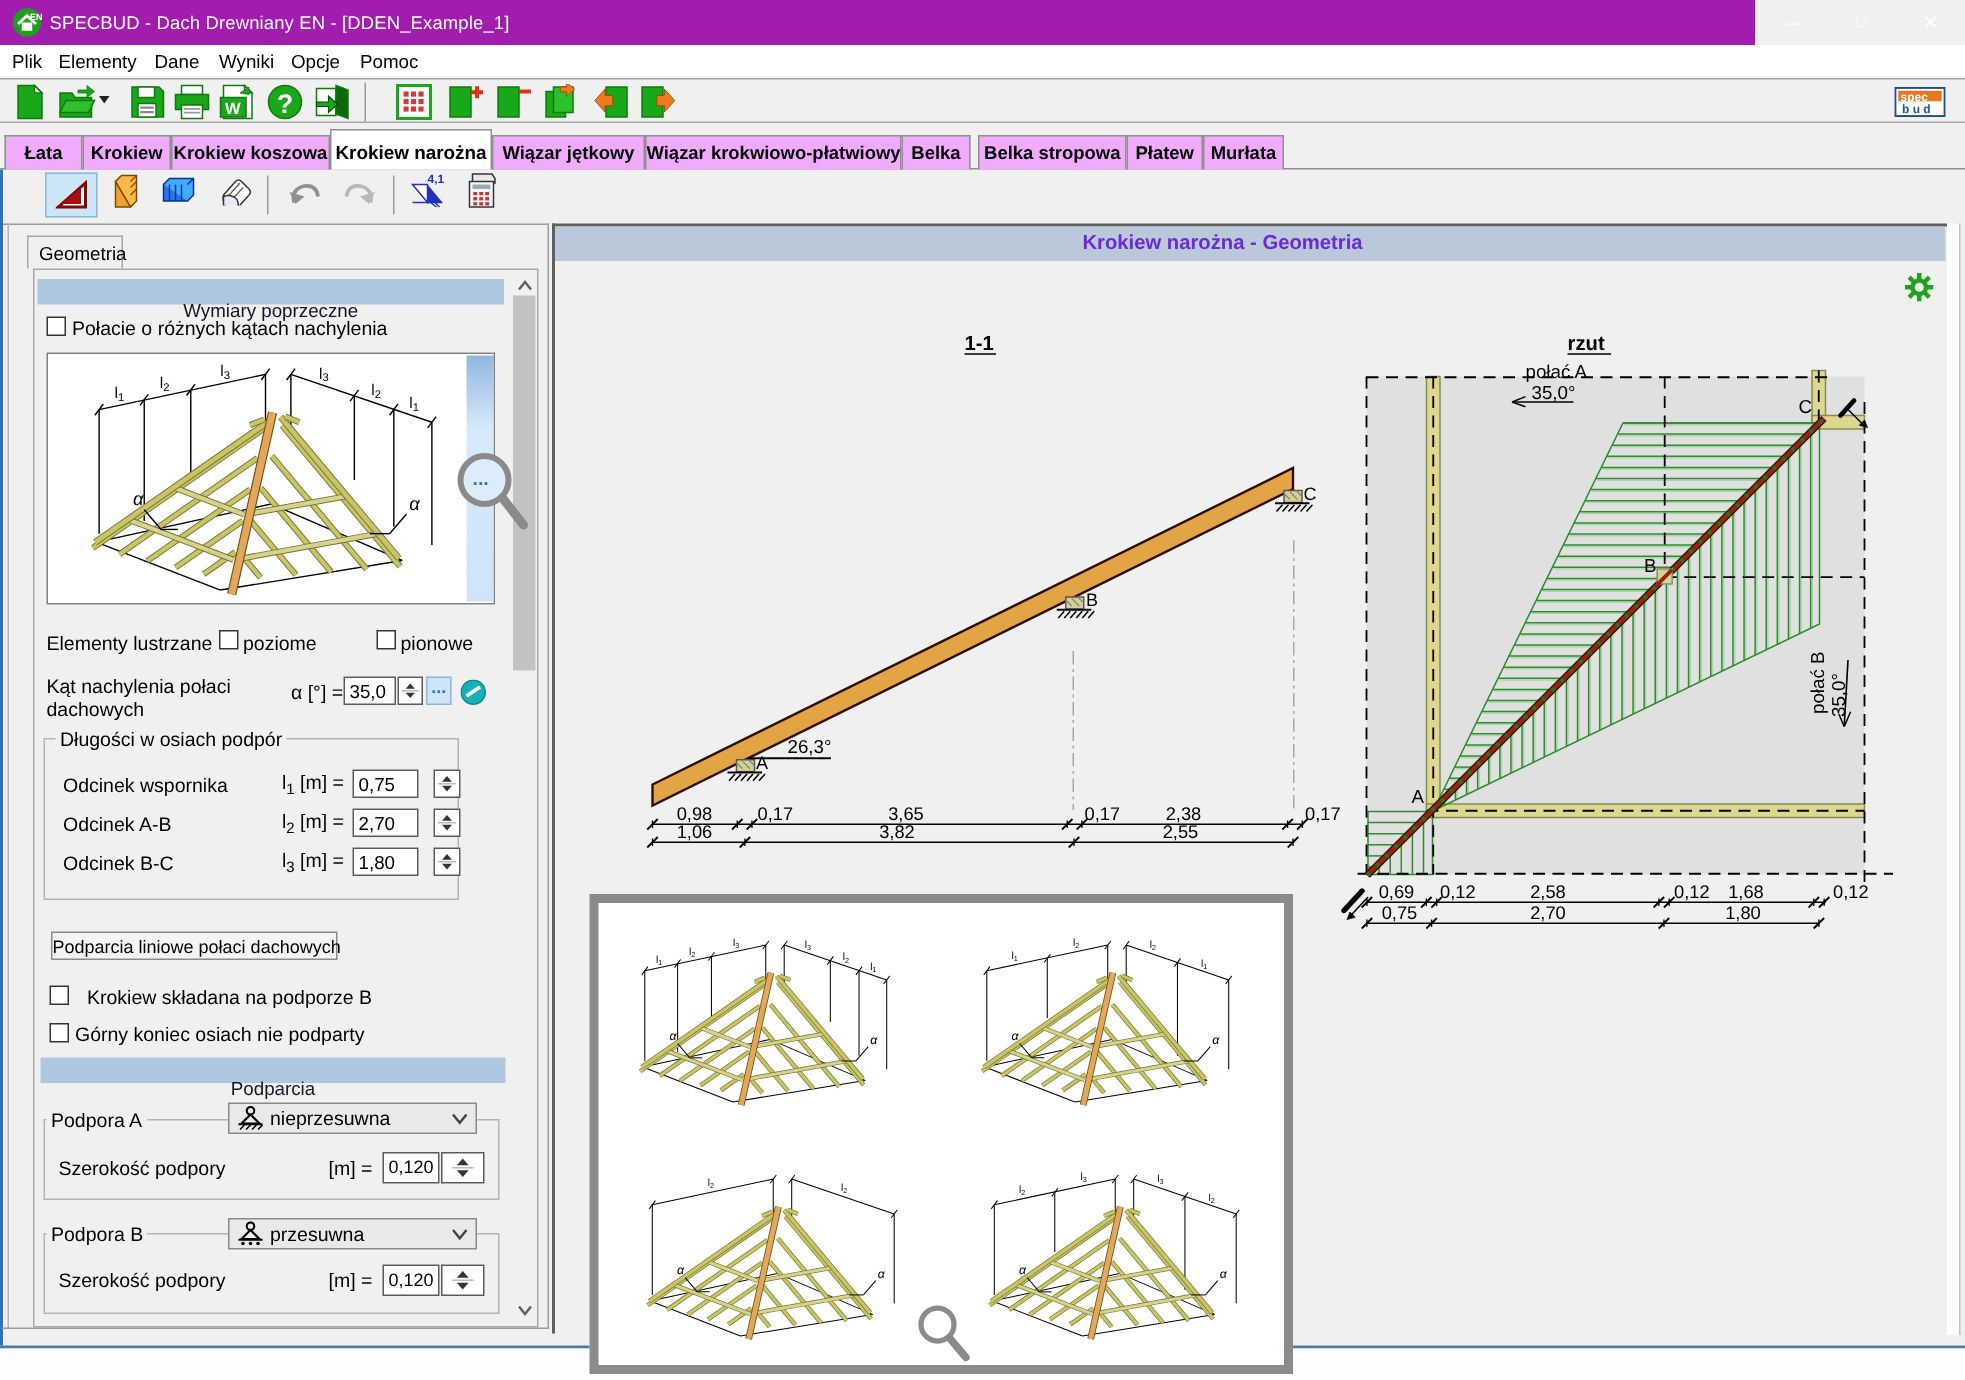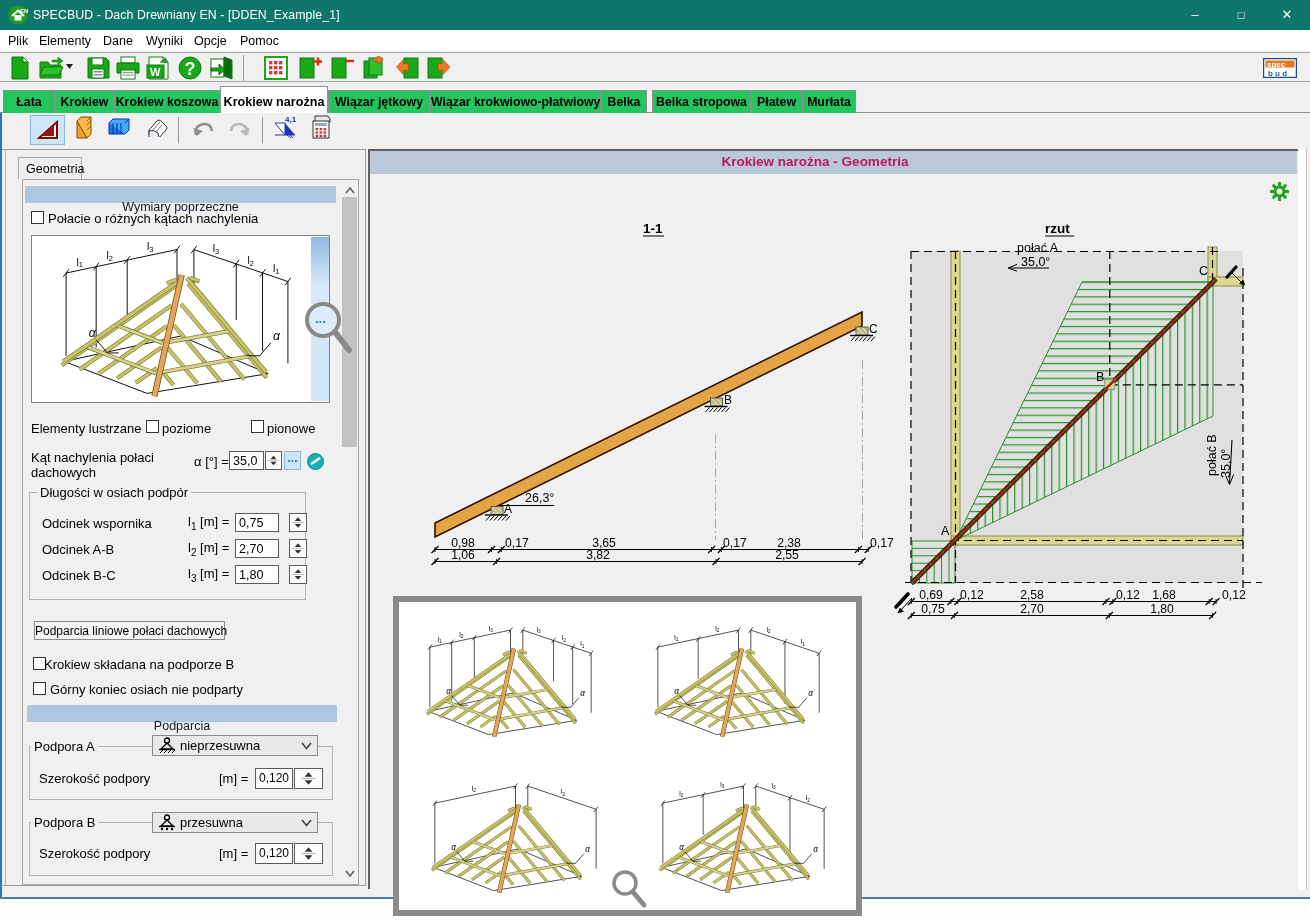--- a/index.html
+++ b/index.html
@@ -1,45 +1,45 @@
 <!DOCTYPE html>
 <html><head><meta charset="utf-8">
 <style>
 *{margin:0;padding:0;box-sizing:border-box}
 html,body{width:1310px;height:920px}
 body{position:relative;font-family:"Liberation Sans",sans-serif;background:#f0f0f0;overflow:hidden;font-size:13px;color:#000}
 .abs{position:absolute}
-.tb{position:absolute;left:0;top:0;width:1310px;height:30px;background:#0f766e}
+.tb{position:absolute;left:0;top:0;width:1170px;height:30px;background:#a21caf}
 .tb .ttl{position:absolute;left:33px;top:8px;color:#fff;font-size:12.3px;letter-spacing:0.1px}
 .winbtn{position:absolute;top:0;width:46px;height:30px;color:#fff;text-align:center;line-height:30px;font-size:13px}
 .menu{position:absolute;left:0;top:30px;width:1310px;height:21px;background:#fff}
 .menu span{position:absolute;top:4px;font-size:12.5px}
 .toolbar{position:absolute;left:0;top:52px;width:1310px;height:30px;background:#f0f0f0;border-top:1px solid #a6a6a6;border-bottom:1px solid #a6a6a6}
 .tabbar{position:absolute;left:0;top:83px;width:1310px;height:30px;background:#f0f0f0}
 .tabbar .line{position:absolute;left:0;top:29px;width:1310px;height:1px;background:#8f8f8f;z-index:1}
-.tab{position:absolute;top:90px;height:23px;background:#22c55e;border:1px solid #8f8f8f;border-bottom:none;font-weight:bold;font-size:12.3px;text-align:center;padding-top:4px;white-space:nowrap;overflow:hidden;z-index:2}
+.tab{position:absolute;top:90px;height:23px;background:#f0abfc;border:1px solid #8f8f8f;border-bottom:none;font-weight:bold;font-size:12.3px;text-align:center;padding-top:4px;white-space:nowrap;overflow:hidden;z-index:2}
 .tab.act{top:86px;height:27px;background:#fff;z-index:3;padding-top:8px;font-size:12.6px}
 .tb2{position:absolute;left:0;top:113px;width:1310px;height:34px;background:#f0f0f0}
 .sep2{position:absolute;top:3px;width:1px;height:26px;background:#9a9a9a}
 .lp{position:absolute;left:0;top:149px;width:366px;height:737px}
 .lp .topline{position:absolute;left:1px;top:0;width:365px;height:1px;background:#9a9a9a}
 .geomtab{position:absolute;left:18px;top:157px;width:64px;height:22px;border:1px solid #a8a8a8;border-bottom:none;background:#f0f0f0;font-size:12.5px;padding:4px 0 0 7px}
 .lpframe{position:absolute;left:22px;top:179px;width:337px;height:706px;border:1px solid #a8a8a8}
 .hdr{position:absolute;background:#aec7e0;text-align:center;font-size:12.5px;padding-top:14px;color:#101828}
 .cb{position:absolute;width:13px;height:13px;background:#fff;border:1px solid #333}
 .lbl{position:absolute;font-size:13px;white-space:nowrap}
 .inp{position:absolute;background:#fff;border:1px solid #5a5a5a;font-size:12.5px;padding:2px 0 0 3px;overflow:hidden;white-space:nowrap}
 .spin{position:absolute;border:1px solid #5a5a5a;background:#fff}
 .spin svg{display:block}
 .grp{position:absolute;border:1px solid #b4b4b4}
 .grplbl{position:absolute;background:#f0f0f0;font-size:13px;padding:0 3px;white-space:nowrap}
 .btn{position:absolute;background:#f4f4f4;border:1px solid #8a8a8a;font-size:12.4px;text-align:right;white-space:nowrap}
 .dd{position:absolute;background:#e9e9e9;border:1px solid #8a8a8a;font-size:13px}
 .mainarea{position:absolute;left:368px;top:149px;width:930px;height:740px;background:#f0f0f0;border-left:2px solid #5f5f5f;border-top:2px solid #5f5f5f}
-.mhdr{position:absolute;left:370px;top:151px;width:927px;height:23px;background:#bac9d9;text-align:center;font-weight:bold;font-size:13.5px;padding-top:3px;color:#be185d;padding-right:37px}
+.mhdr{position:absolute;left:370px;top:151px;width:927px;height:23px;background:#bac9d9;text-align:center;font-weight:bold;font-size:13.5px;padding-top:3px;color:#6d28d9;padding-right:37px}
 .statusline{position:absolute;left:0;top:897px;width:1310px;height:2px;background:#4d7da7}
 .status{position:absolute;left:0;top:899px;width:1310px;height:21px;background:#fdfdfd}
 .popup{position:absolute;left:393px;top:596px;width:469px;height:320px;background:#fff;border:6px solid #8a8a8a;z-index:10}
 </style></head><body>
 <div class="tb">
     <svg class="abs" style="left:8px;top:5px" width="20" height="20" viewBox="0 0 20 20">
       <circle cx="10" cy="10" r="9.5" fill="#1d9f1d"></circle>
       <path d="M4 11 L10 5.5 L16 11" stroke="#fff" stroke-width="2" fill="none"></path>
       <rect x="6.5" y="10" width="7" height="5.5" fill="#fff"></rect>
       <text x="12" y="8" font-size="6" fill="#fff" font-weight="bold">EN</text>
@@ -286,21 +286,21 @@
 <div class="inp" style="left:235px;top:565px;width:44px;height:19px">1,80</div>
 <div class="spin" style="left:289px;top:565px;width:18px;height:19px">
     <svg width="100%" height="100%" viewBox="0 0 17 17">
       <path d="M8.5 3 L12 7 H5 Z" fill="#333"></path>
       <path d="M8.5 14 L12 10 H5 Z" fill="#333"></path>
       <line x1="2" y1="8.5" x2="15" y2="8.5" stroke="#bbb"></line>
     </svg>
   </div>
 <div class="btn" style="left:34px;top:621px;width:191px;height:19px;padding-top:2px;font-size:12px">Podparcia liniowe połaci dachowych</div>
 <div class="cb" style="left:33px;top:657px"></div>
-<div class="lbl" style="left:44px;top:657px">Krokiew składana na podporze B</div>
+<div class="lbl" style="left:58px;top:657px">Krokiew składana na podporze B</div>
 <div class="cb" style="left:33px;top:682px"></div>
 <div class="lbl" style="left:50px;top:682px">Górny koniec osiach nie podparty</div>
 <div class="hdr" style="left:27px;top:705px;width:310px;height:17px">Podparcia</div>
 <div class="grp" style="left:29px;top:746px;width:304px;height:54px"></div>
 <div class="grplbl" style="left:31px;top:739px">Podpora A</div>
 <div class="dd" style="left:152px;top:735px;width:166px;height:21px">
     <svg style="position:absolute;right:5px;top:6px" width="11" height="8" viewBox="0 0 11 8">
       <path d="M1 1 L5.5 6.5 L10 1" stroke="#444" stroke-width="1.6" fill="none"></path>
     </svg>
   </div>

